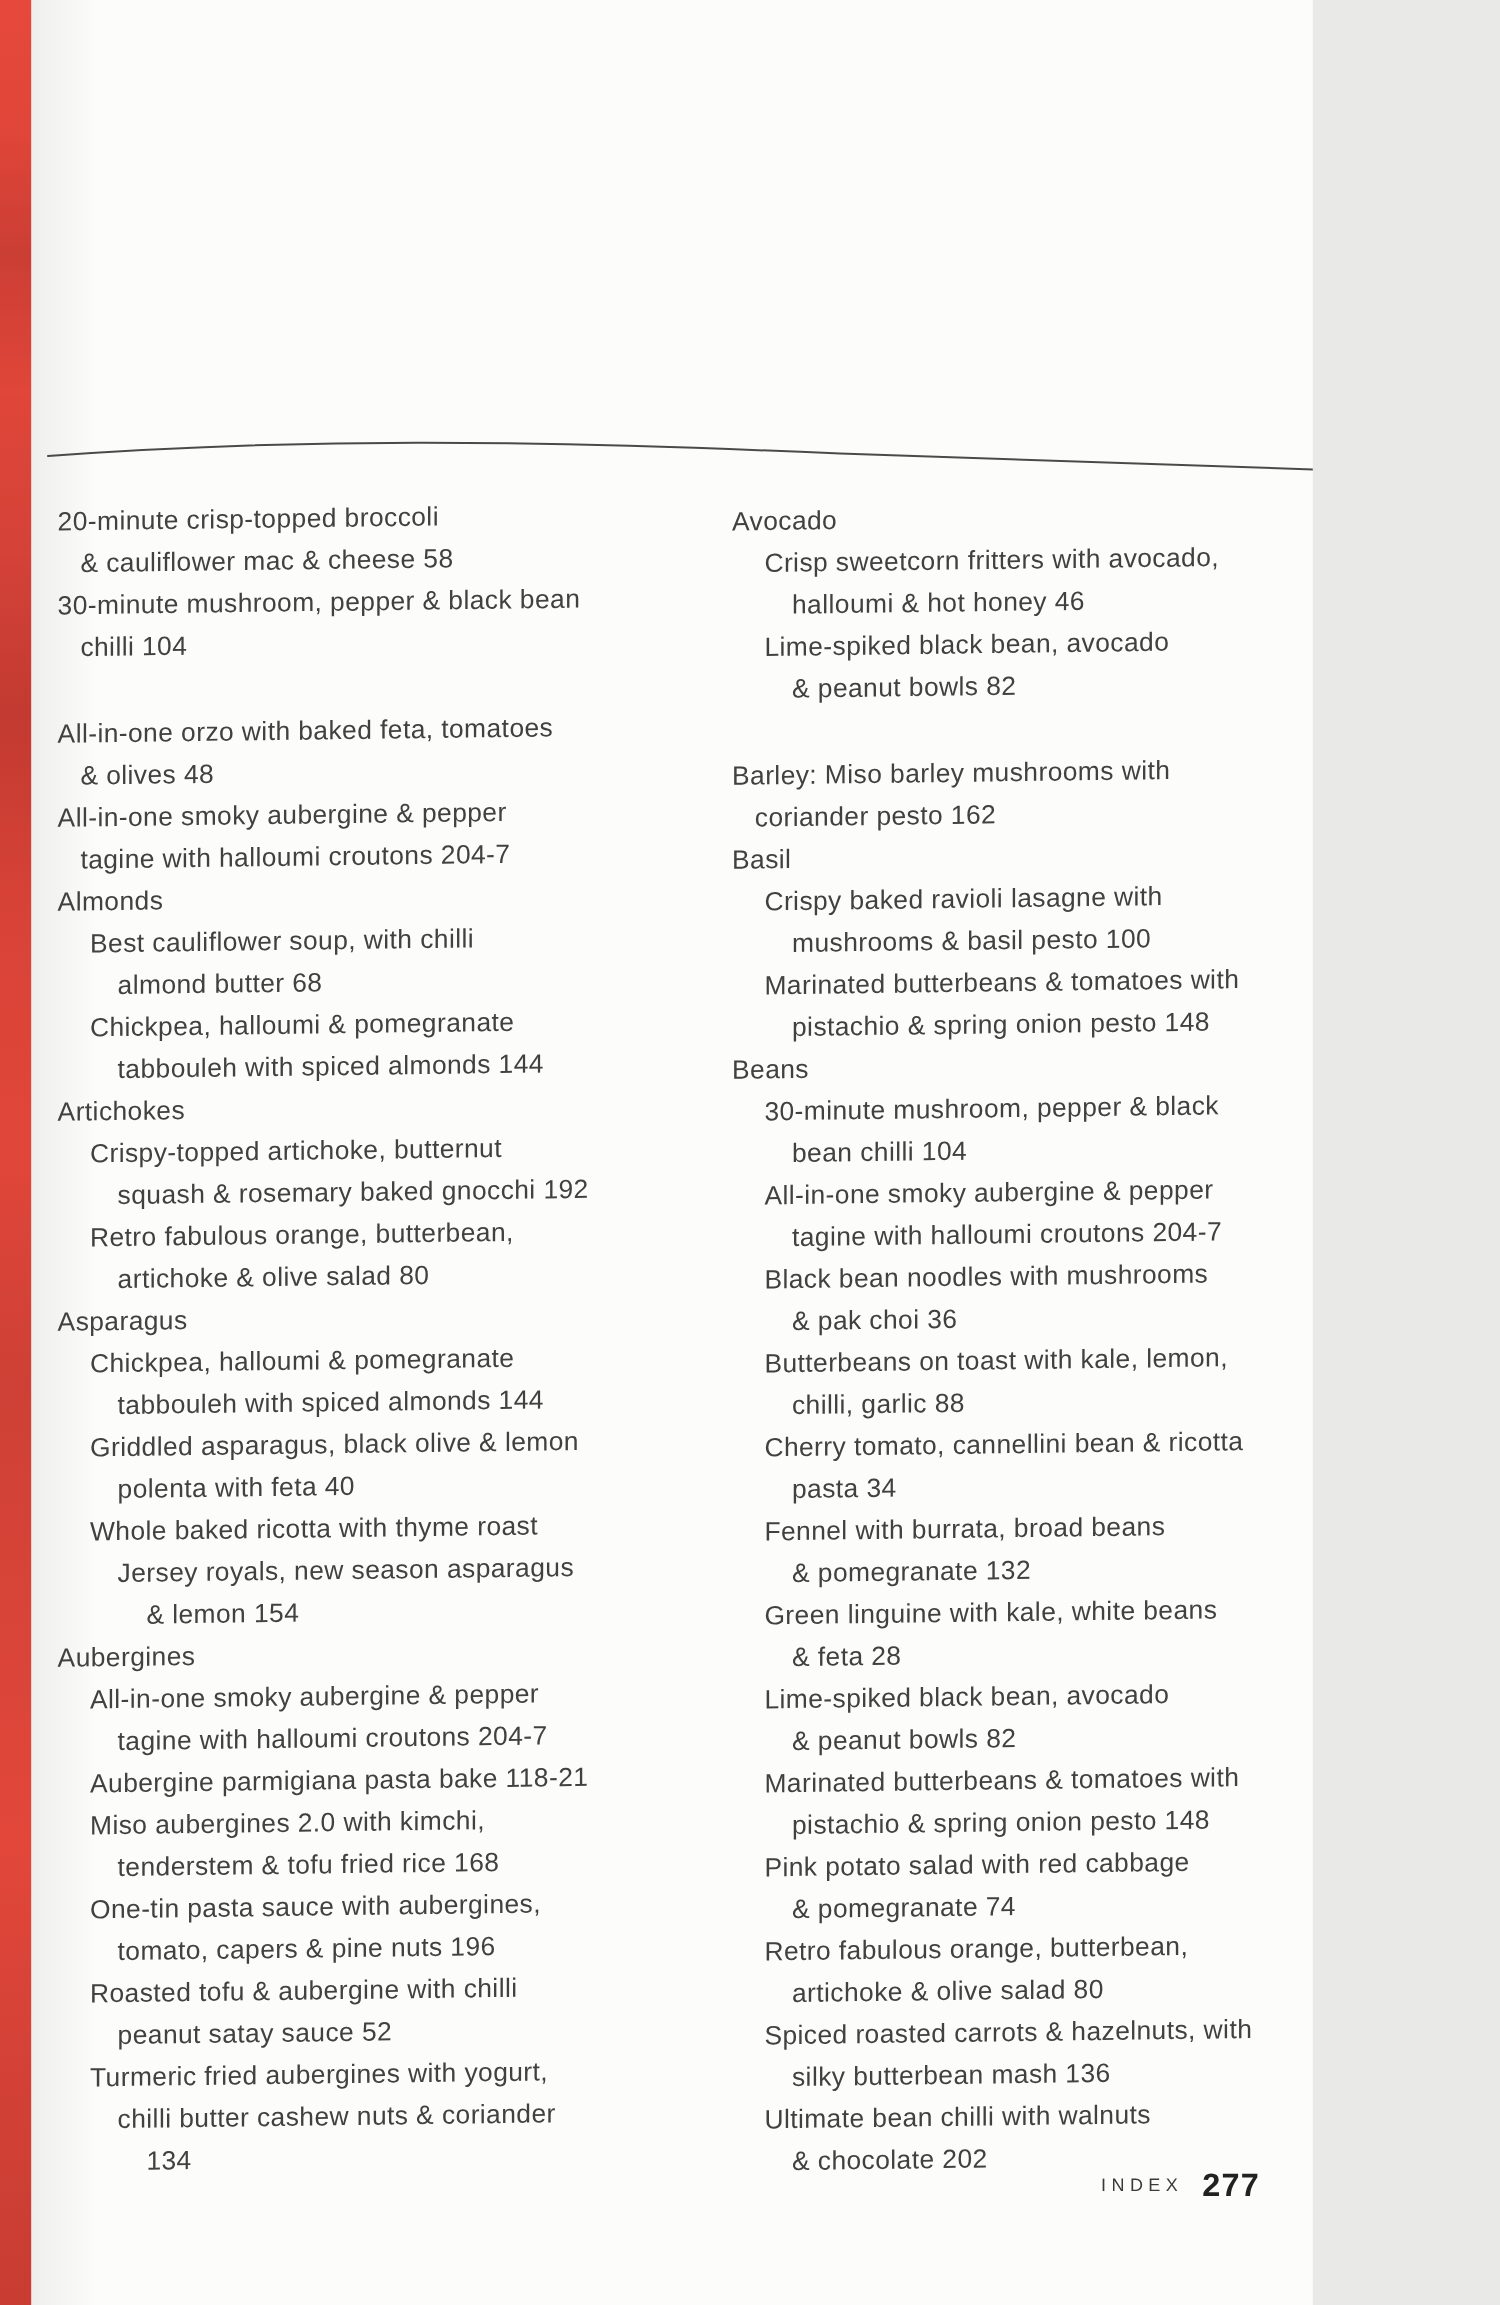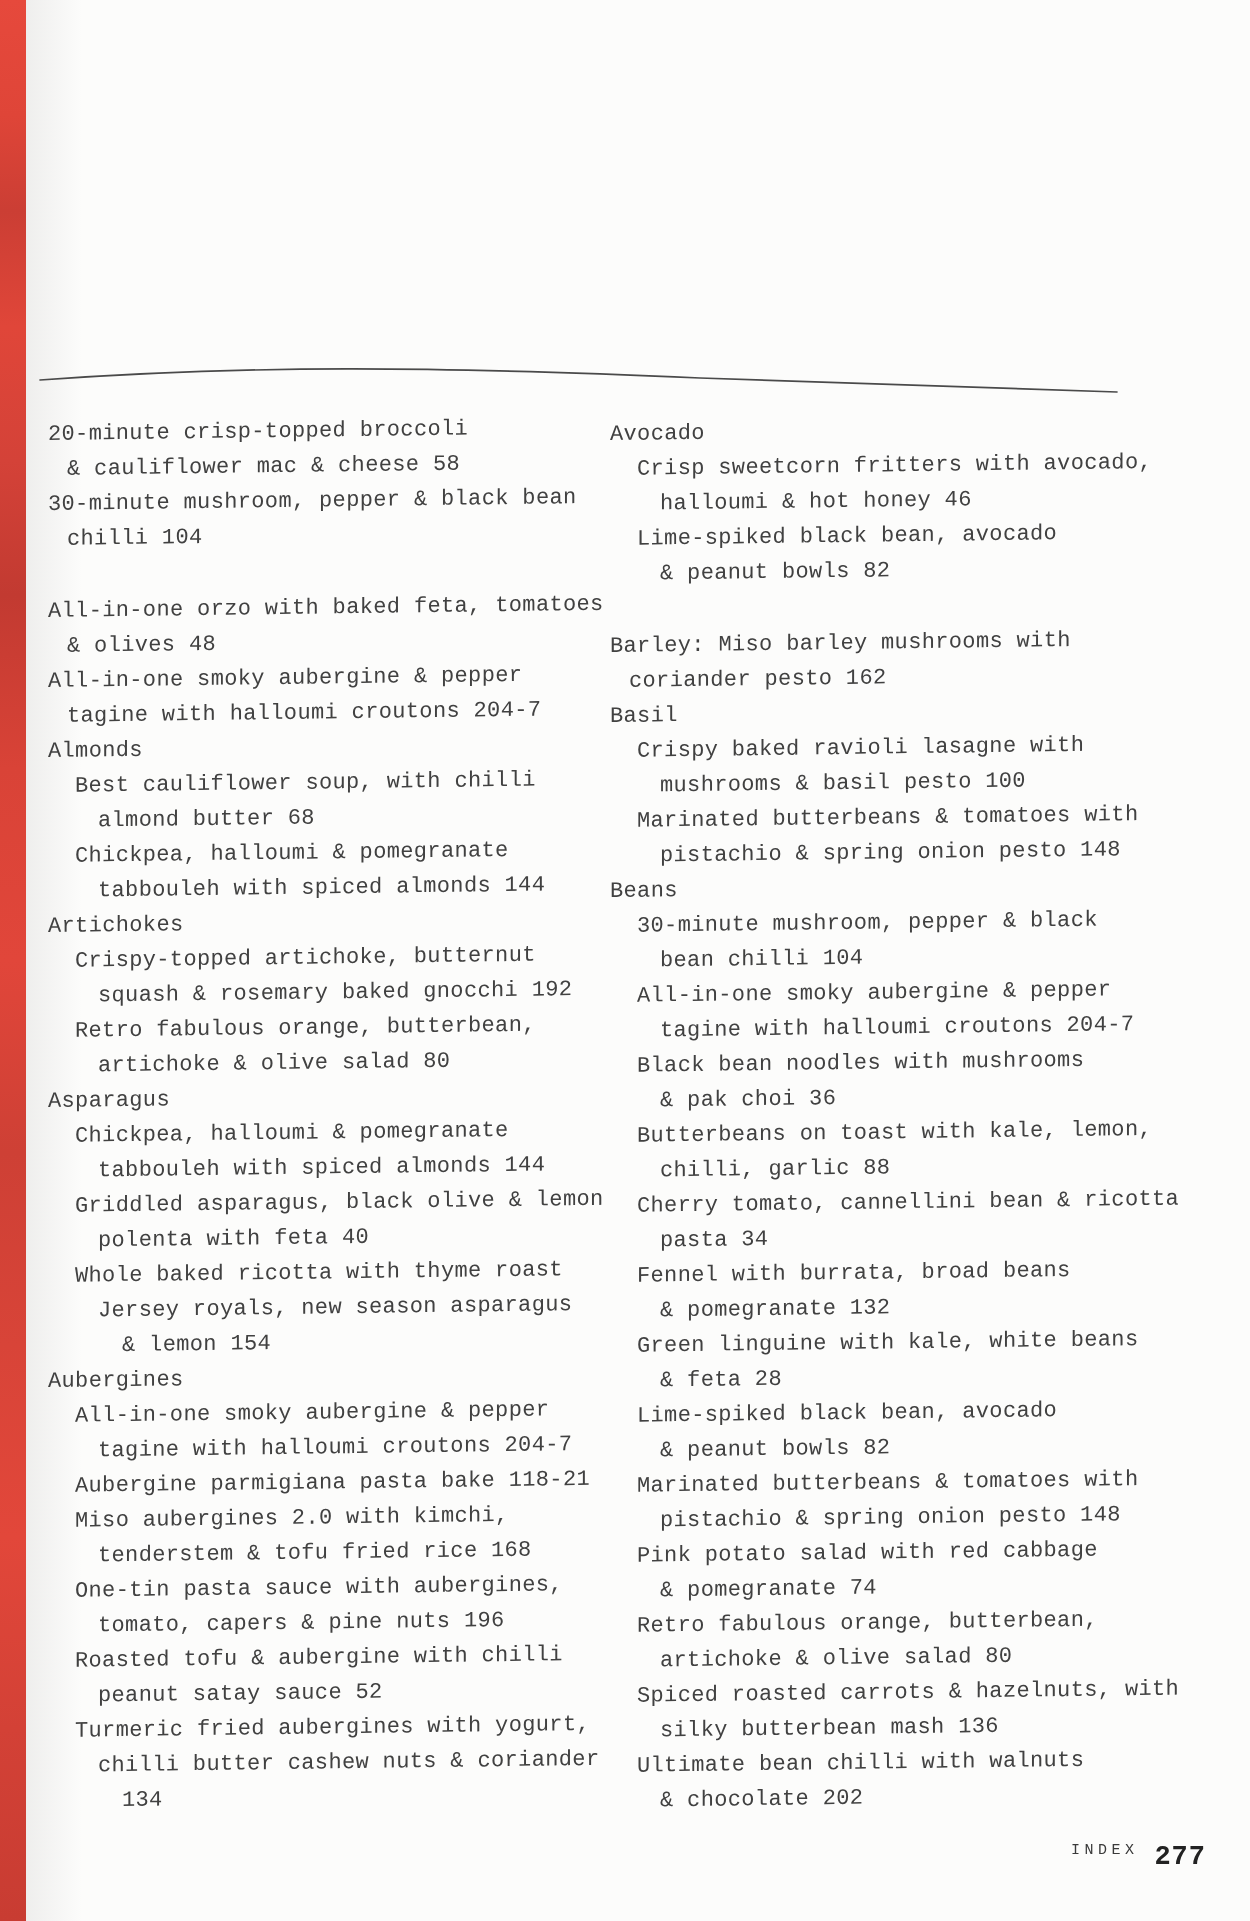--- a/index.html
+++ b/index.html
@@ -1,21 +1,21 @@
 <!DOCTYPE html>
 <html><head>
 <meta charset="utf-8">
 <style>
   html,body{margin:0;padding:0;background:#e9e9e7;}
   .page{
     position:relative;
-    width:1250px;
+    width:1094px;
     height:1921px;
     background:#fcfcfb;
-    font-family:Liberation Mono, monospace;
+    font-family:Liberation Sans, sans-serif;
     overflow:hidden;
   }
   
   .page::before{
     content:'';
     position:absolute;
     left:26px; top:0; bottom:0;
     width:56px;
     background:linear-gradient(90deg, rgba(70,68,62,0.075), rgba(70,68,62,0));
     pointer-events:none;
@@ -53,23 +53,22 @@
   .i1{margin-left:19px}
   .i2{margin-left:27px}
   .i3{margin-left:50px}
   .i4{margin-left:74px}
   .group + .group{ margin-top:37px; }
   .footer{
     position:absolute;
     top:1806px;
     right:44px;
     display:flex;
-    align-items:flex-start;
+    align-items:center;
     color:#2e2e2e;
-    margin-top:36px;
   }
   .footer-label{
     font-size:15px;
     letter-spacing:4.5px;
     color:#3a3a3a;
   }
   .footer-num{
     font-size:27px;
     font-weight:700;
     margin-left:16px;

